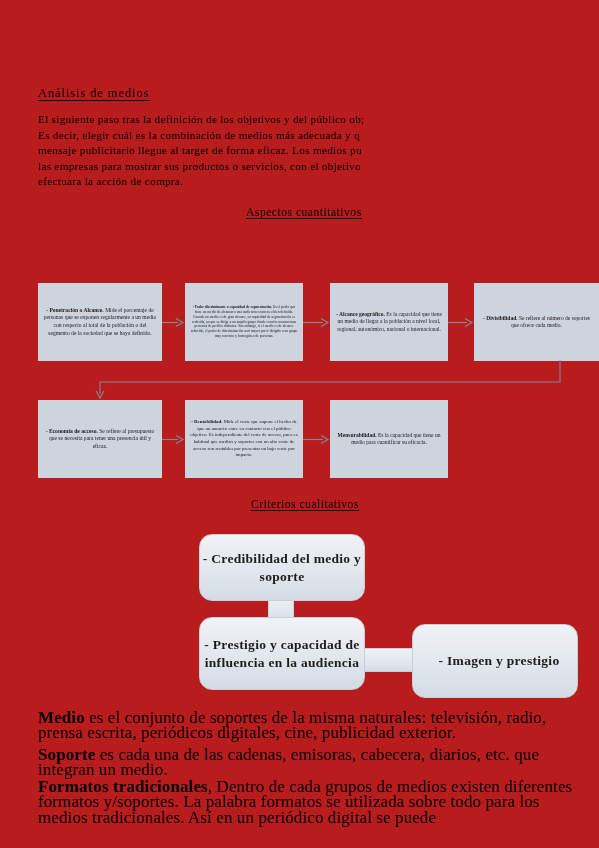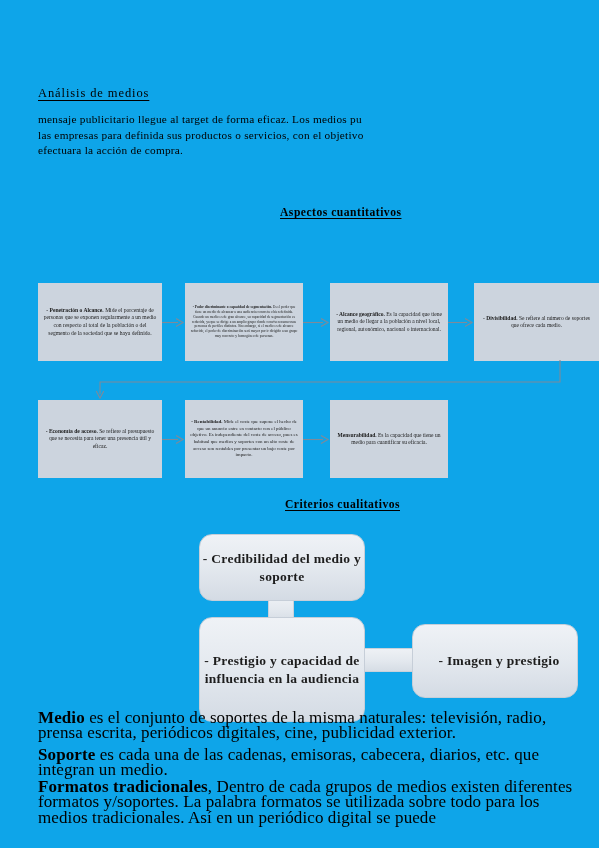--- a/index.html
+++ b/index.html
@@ -14,21 +14,21 @@
     overflow: hidden;
     font-family: "Liberation Serif", "DejaVu Serif", serif;
     color: #000000;
   }
 
   .page {
     position: absolute;
     left: 0; top: 0;
     width: 599px;
     height: 848px;
-    background: #0ea5e9;
+    background: #b91c1c;
   }
 
   
   .doc-title {
     position: absolute;
     left: 38px;
     top: 86px;
     font-size: 12.5px;
     letter-spacing: 0.9px;
     text-decoration: underline;
@@ -45,27 +45,26 @@
     font-size: 11.3px;
     line-height: 15.6px;
     letter-spacing: 0.25px;
     white-space: nowrap;
   }
   .intro div { white-space: nowrap; }
 
   
   .section-head {
     position: absolute;
-    font-weight: bold;
+    font-weight: normal;
     font-size: 11.6px;
     letter-spacing: 0.5px;
     text-decoration: underline;
     text-underline-offset: 2px;
     white-space: nowrap;
-    margin-left: 34px;
   }
   #head-quant { left: 246px; top: 206px; }
   #head-qual  { left: 251px; top: 498px; }
 
   
   .flow {
     position: absolute;
     left: 0;
     top: 276px;
     width: 599px;
@@ -149,21 +148,21 @@
     display: flex;
     align-items: center;
     justify-content: center;
     text-align: center;
     color: #1d1d1d;
     font-size: 13.5px;
     line-height: 17.5px;
     letter-spacing: 0.3px;
   }
   #rbox-credibilidad { left: 199px; top: 10px; width: 166px; height: 67px; }
-  #rbox-prestigio    { left: 199px; top: 93px; width: 166px; height: 105px; }
+  #rbox-prestigio    { left: 199px; top: 93px; width: 166px; height: 73px; }
   #rbox-imagen       { left: 412px; top: 100px; width: 166px; height: 74px; padding-left: 8px; }
 
   .rconn {
     position: absolute;
     background: linear-gradient(to bottom, #eef1f5 0%, #e3e8ee 55%, #d6dde5 100%);
     border: 1px solid #c9d1da;
     box-sizing: border-box;
   }
   #rconn-v { left: 268px; top: 72px; width: 26px; height: 26px; border-radius: 3px; }
   #rconn-h { left: 360px; top: 124px; width: 58px; height: 24px; border-radius: 3px; }
@@ -184,22 +183,24 @@
   .body-par b { font-weight: bold; }
 </style>
 </head>
 <body>
 
 <div class="page">
 
   <div class="doc-title">Análisis de medios</div>
 
   <div class="intro">
+    <div>El siguiente paso tras la definición de los objetivos y del público ob;</div>
+    <div>Es decir, elegir cuál es la combinación de medios más adecuada y q</div>
     <div>mensaje publicitario llegue al target de forma eficaz. Los medios pu</div>
-    <div>las empresas para definida sus productos o servicios, con el objetivo</div>
+    <div>las empresas para mostrar sus productos o servicios, con el objetivo</div>
     <div>efectuara la acción de compra.</div>
   </div>
 
   <div class="section-head" id="head-quant">Aspectos cuantitativos</div>
 
   <div class="flow">
 
     <div class="fbox" id="box-penetracion">
       <div class="t">
         <b>- Penetración o Alcance.</b><span> Mide el porcentaje de personas que se exponen regularmente a un medio con respecto al total de la población o del segmento de la sociedad que se haya definido.</span>

